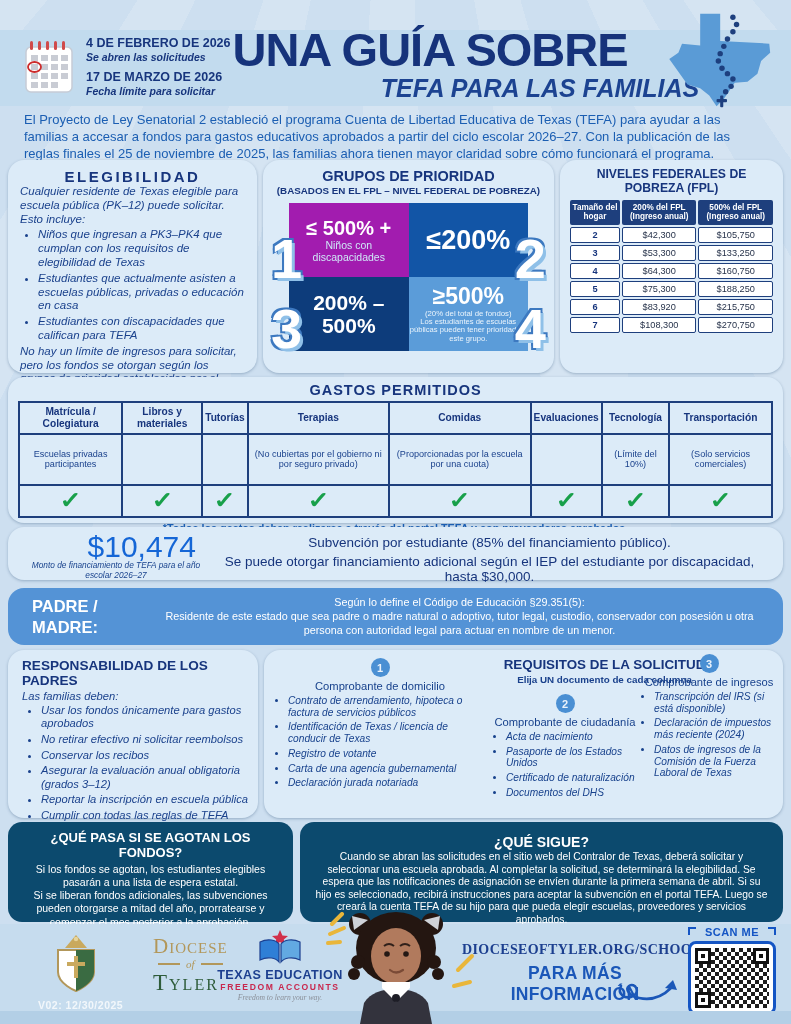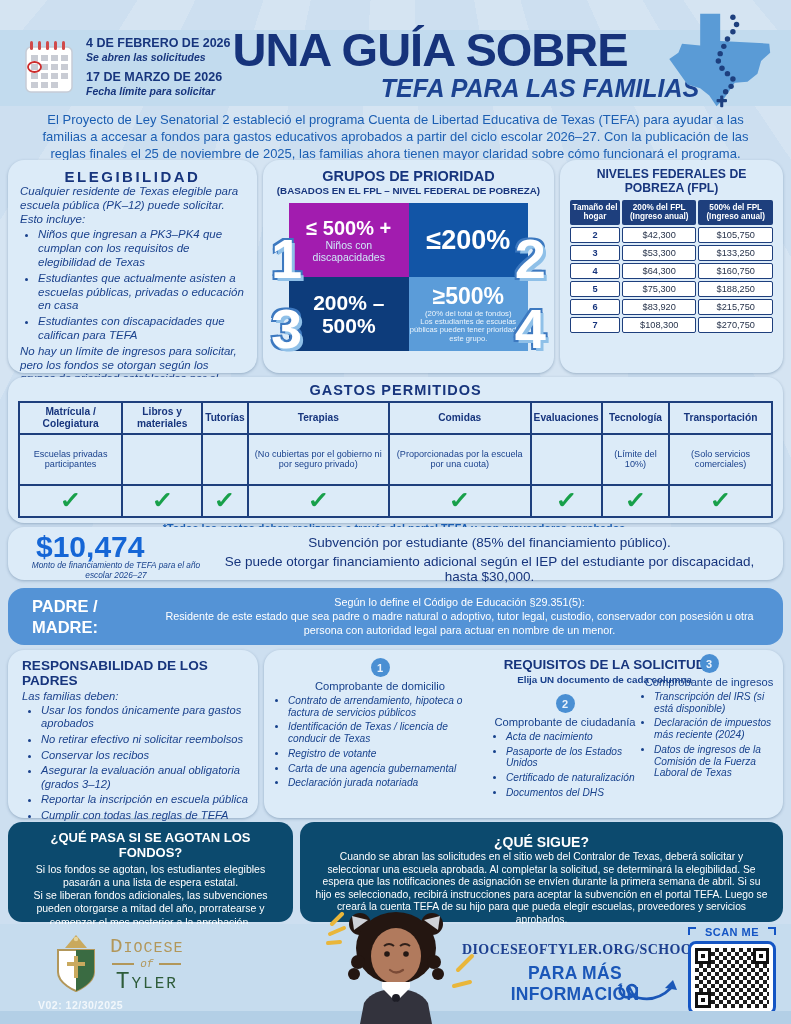--- a/index.html
+++ b/index.html
@@ -14,21 +14,21 @@
   .cal { position:absolute; left:24px; top:40px; }
   .dates { position:absolute; left:86px; top:37px; width:160px; color:#17357d; }
   .date-big { font-weight:bold; font-size:12.5px; line-height:1.1; }
   .date-sub { font-style:italic; font-weight:bold; font-size:10.5px; margin-bottom:8px; }
   .main-title { position:absolute; left:200px; top:22px; width:460px; text-align:center;
                 font-size:47px; font-weight:800; color:#16337b; letter-spacing:-1px; }
   .main-subtitle { position:absolute; left:330px; top:74px; width:420px; text-align:center;
                    font-size:25px; font-weight:700; font-style:italic; color:#1c4391; }
   .texas { position:absolute; right:4px; top:10px; }
 
-  .intro { position:absolute; left:24px; top:112px; width:743px; text-align:center;
+  .intro { position:absolute; left:24px; top:112px; width:743px; 
            font-size:13px; line-height:1.3; color:#1b5eb2; font-weight:500; }
 
   
   .panel { position:absolute; background:#dcebf8; border-radius:16px; box-shadow:0 1px 3px rgba(80,110,145,.45); }
   .panel-title { text-align:center; font-weight:800; color:#17357d; }
 
   #elig { left:8px; top:160px; width:249px; height:213px; padding:8px 12px 4px; }
   #elig .panel-title { font-size:15px; letter-spacing:2.5px; }
   .elig-text { font-style:italic; color:#1a418c; font-size:11.5px; line-height:1.2; }
   #elig ul { margin:2px 0 2px 18px; }
@@ -67,21 +67,21 @@
   #gastos .panel-title { font-size:14.5px; letter-spacing:1px; }
   .exp-table { width:100%; border-collapse:collapse; margin-top:3px; }
   .exp-table th, .exp-table td { border:2px solid #1e3f7d; text-align:center; vertical-align:middle; }
   .exp-table th { font-size:10.2px; color:#17357d; padding:3px 2px; height:32px; line-height:1.15; }
   .exp-note td { height:50px; font-size:9.1px; color:#1a418c; padding:14px 3px; line-height:1.15; }
   .exp-check td { height:32px; }
   .check-glyph { display:inline-block; font-size:23px; color:#18a04a; font-weight:800; transform:scaleX(1.15); }
   .footnote { text-align:center; font-size:10.8px; color:#1b5eb2; margin-top:4px; font-weight:600; }
 
   #funding { left:8px; top:527px; width:775px; height:53px; }
-  .amount { position:absolute; left:28px; top:3px; width:160px; text-align:left; font-size:30px; font-weight:700; color:#1566d6; }
+  .amount { position:absolute; left:28px; top:3px; width:160px; text-align:right; font-size:30px; font-weight:400; color:#1566d6; }
   .amount-cap { position:absolute; left:18px; top:34px; width:180px; text-align:center; font-size:8.3px;
                 font-style:italic; color:#17418c; line-height:1.15; }
   .funding-text { position:absolute; left:200px; right:12px; top:8px; text-align:center; color:#17357d; }
   .funding-line1 { font-size:13.5px; margin-bottom:4px; }
   .funding-line2 { font-size:13.5px; }
 
   #padre { position:absolute; left:8px; top:588px; width:775px; height:57px; background:#5493d6; border-radius:16px; color:#fff; }
   .padre-label { position:absolute; left:24px; top:8px; font-size:16.5px; font-weight:800; line-height:1.25; }
   .padre-text { position:absolute; left:150px; right:22px; top:7px; text-align:center; font-size:10.8px; line-height:1.3; }
 
@@ -110,21 +110,21 @@
   .box-body { font-size:10.5px; line-height:1.25; }
   #sigue-box { left:300px; top:822px; width:483px; height:100px; padding:12px 14px; }
   #sigue-box .box-title { font-size:14px; margin-bottom:1px; }
   #sigue-box .box-body { font-size:10.3px; line-height:1.22; }
 
   
   .footerband { position:absolute; left:0; top:924px; width:100%; height:100px; background:#c6dcee; }
   .bottom-strip { position:absolute; left:0; bottom:0; width:100%; height:13px; background:#b3cfe6; }
 
   .diocese { position:absolute; left:50px; top:934px; display:flex; align-items:center; gap:8px; }
-  .dio-text { font-family:Liberation Mono, monospace; text-align:center; }
+  .dio-text { font-family:Liberation Serif, serif; text-align:left;margin-left:43px; }
   .dio-l1 { font-size:21px; letter-spacing:1px; color:#b2975a; font-variant:small-caps; line-height:1; }
   .dio-l2 { display:flex; align-items:center; justify-content:center; gap:6px; color:#b2975a; font-size:11px; font-style:italic; margin:1px 0; }
   .dio-l2 .dash { width:22px; height:1.5px; background:#b2975a; }
   .dio-l3 { font-size:23px; letter-spacing:2px; color:#2e5c3a; font-variant:small-caps; line-height:1; }
 
   .tefalogo { position:absolute; left:212px; top:930px; width:136px; text-align:center; }
   .tefa-l1 { font-size:12.6px; font-weight:800; color:#1c3f8f; letter-spacing:.4px; }
   .tefa-l2 { font-size:8.6px; font-weight:800; color:#c8274d; letter-spacing:1.6px; }
   .tefa-tag { font-size:7.6px; font-style:italic; color:#8a8f98; margin-top:1px; font-family:"Liberation Serif", serif; }
 
@@ -445,20 +445,32 @@
       <div class="dio-l1">Diocese</div>
       <div class="dio-l2">
         <span class="dash"></span>
         <span>of</span>
         <span class="dash"></span>
       </div>
       <div class="dio-l3">Tyler</div>
     </span>
   </div>
 
+  <div class="tefalogo">
+    <span>
+      <svg width="52" height="34" viewBox="0 0 52 34">
+        <polygon points="26,0 28.4,5.6 34,6 29.8,9.6 31.2,15 26,12 20.8,15 22.2,9.6 18,6 23.6,5.6" fill="#d2304a"></polygon>
+        <path d="M6 12 C14 8 22 10 25 14 L25 32 C22 28 14 26 6 30 Z" fill="#2f7fd6" stroke="#1c3f8f" stroke-width="1.2"></path>
+        <path d="M46 12 C38 8 30 10 27 14 L27 32 C30 28 38 26 46 30 Z" fill="#62a9e2" stroke="#1c3f8f" stroke-width="1.2"></path>
+      </svg>
+    </span>
+    <div class="tefa-l1">TEXAS EDUCATION</div>
+    <div class="tefa-l2">FREEDOM ACCOUNTS</div>
+    <div class="tefa-tag">Freedom to learn your way.</div>
+  </div>
 
   <div class="sparks1">
     <svg width="26" height="34" viewBox="0 0 26 34">
       <g stroke="#e9b63a" stroke-width="4" stroke-linecap="round">
         <line x1="20" y1="2" x2="10" y2="12"></line>
         <line x1="22" y1="16" x2="8" y2="22"></line>
         <line x1="18" y1="30" x2="6" y2="31"></line>
       </g>
     </svg>
   </div>

